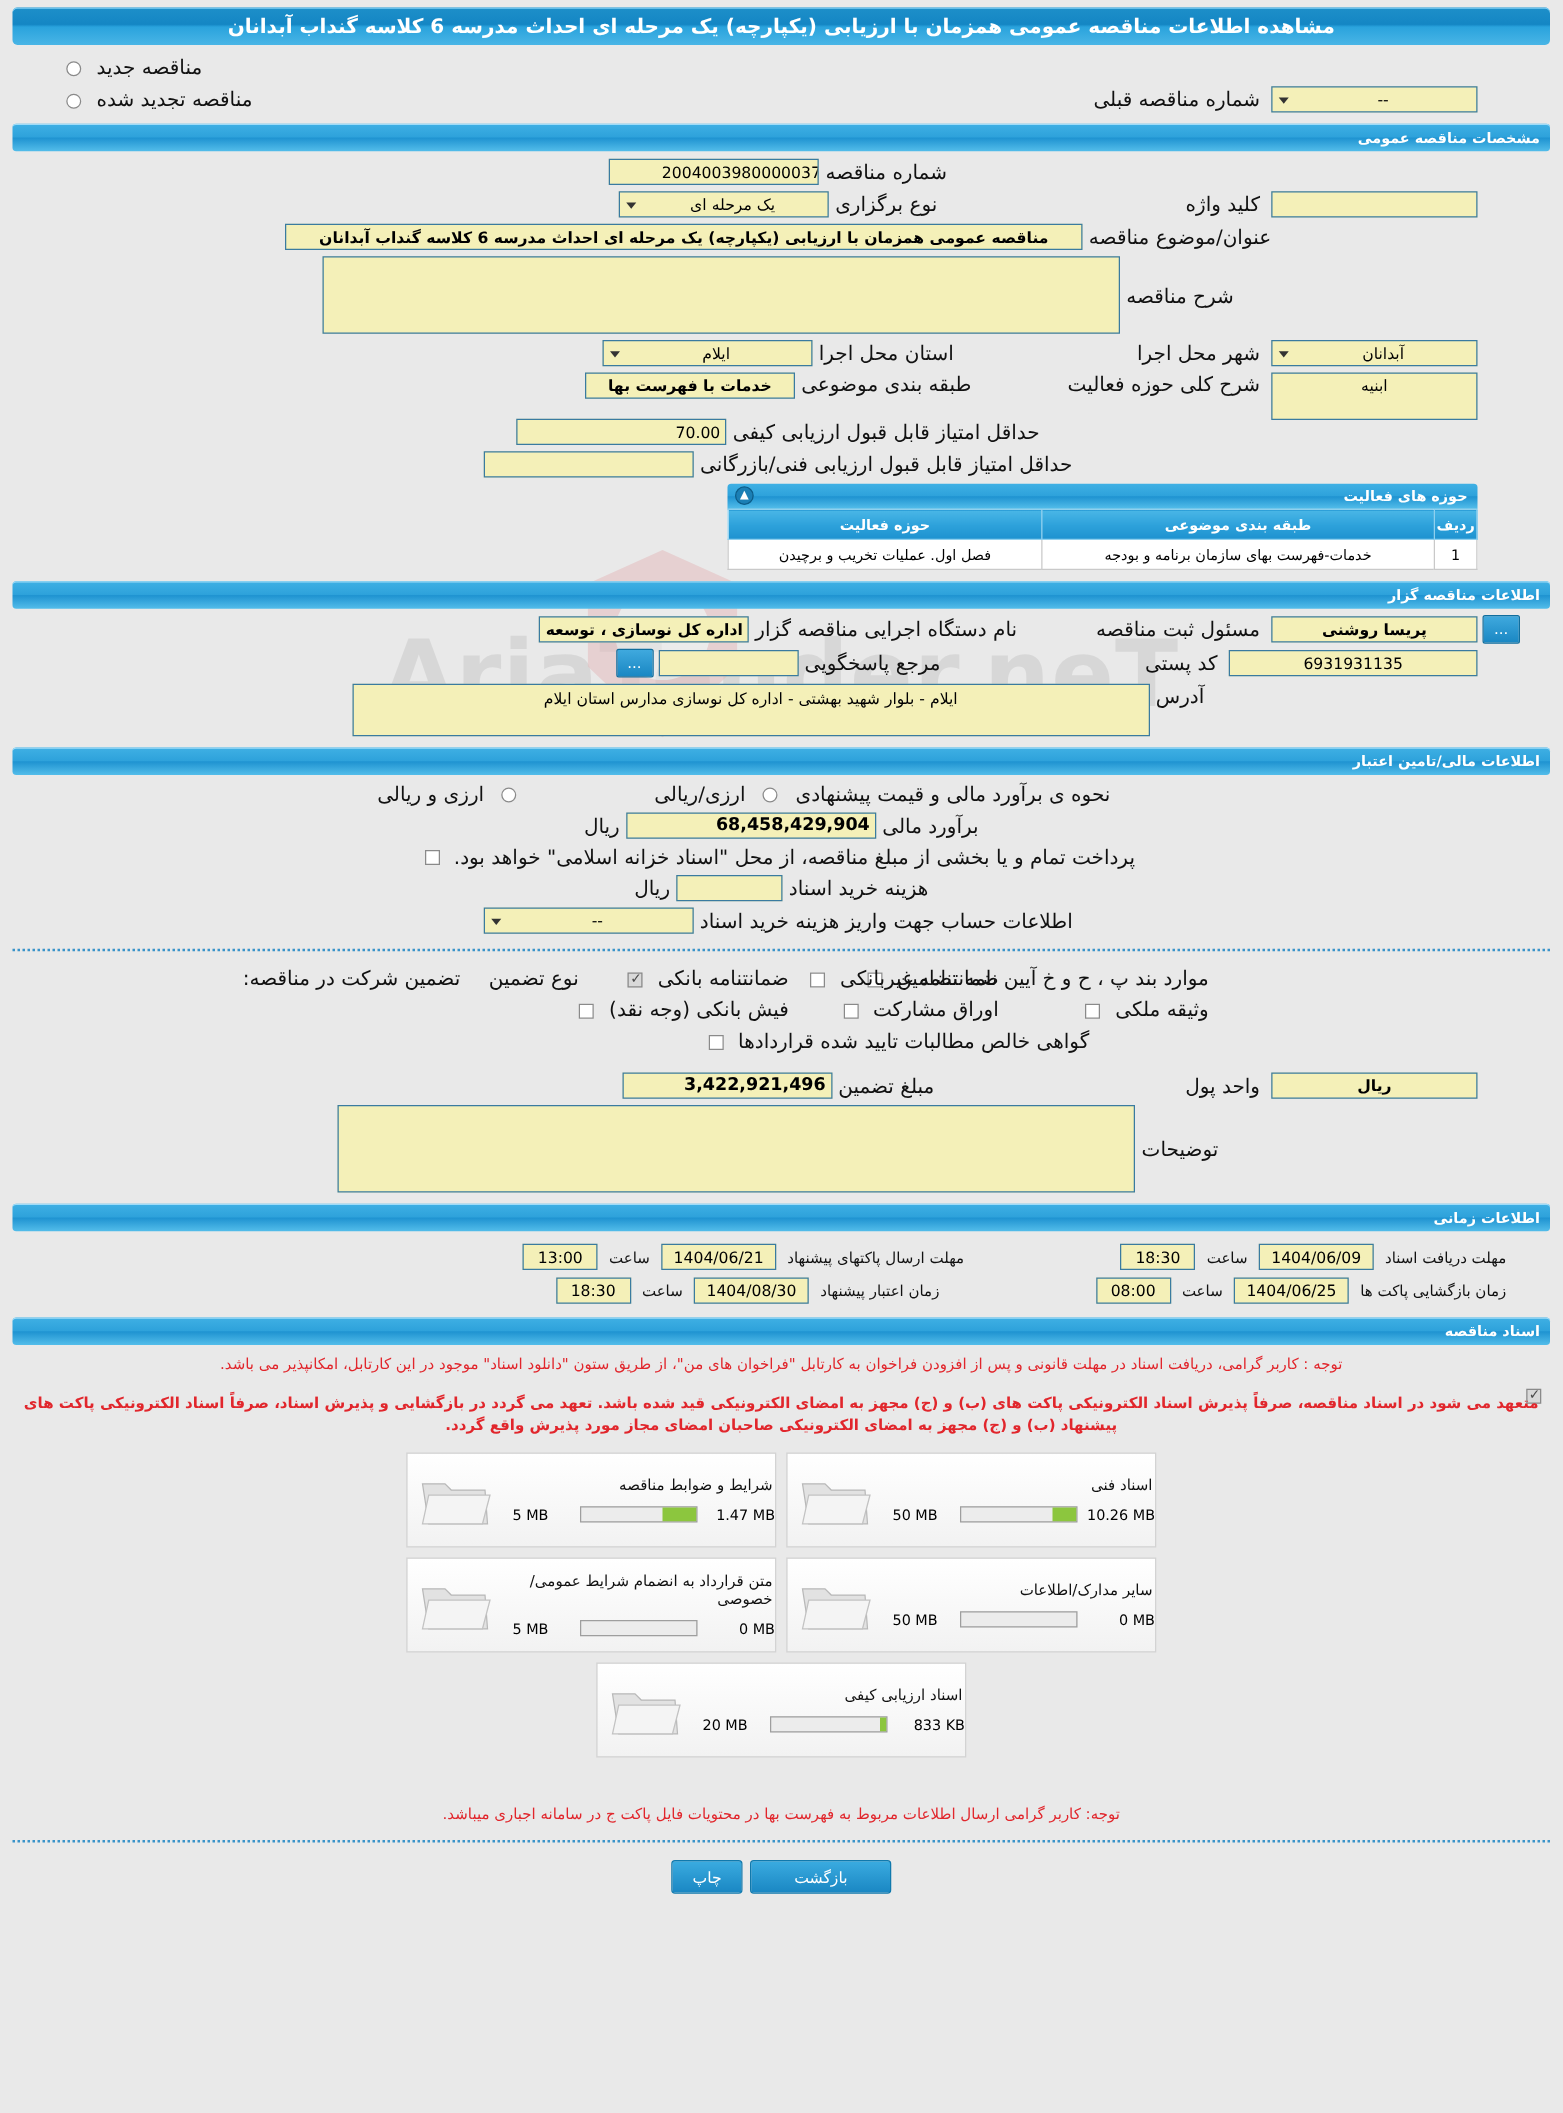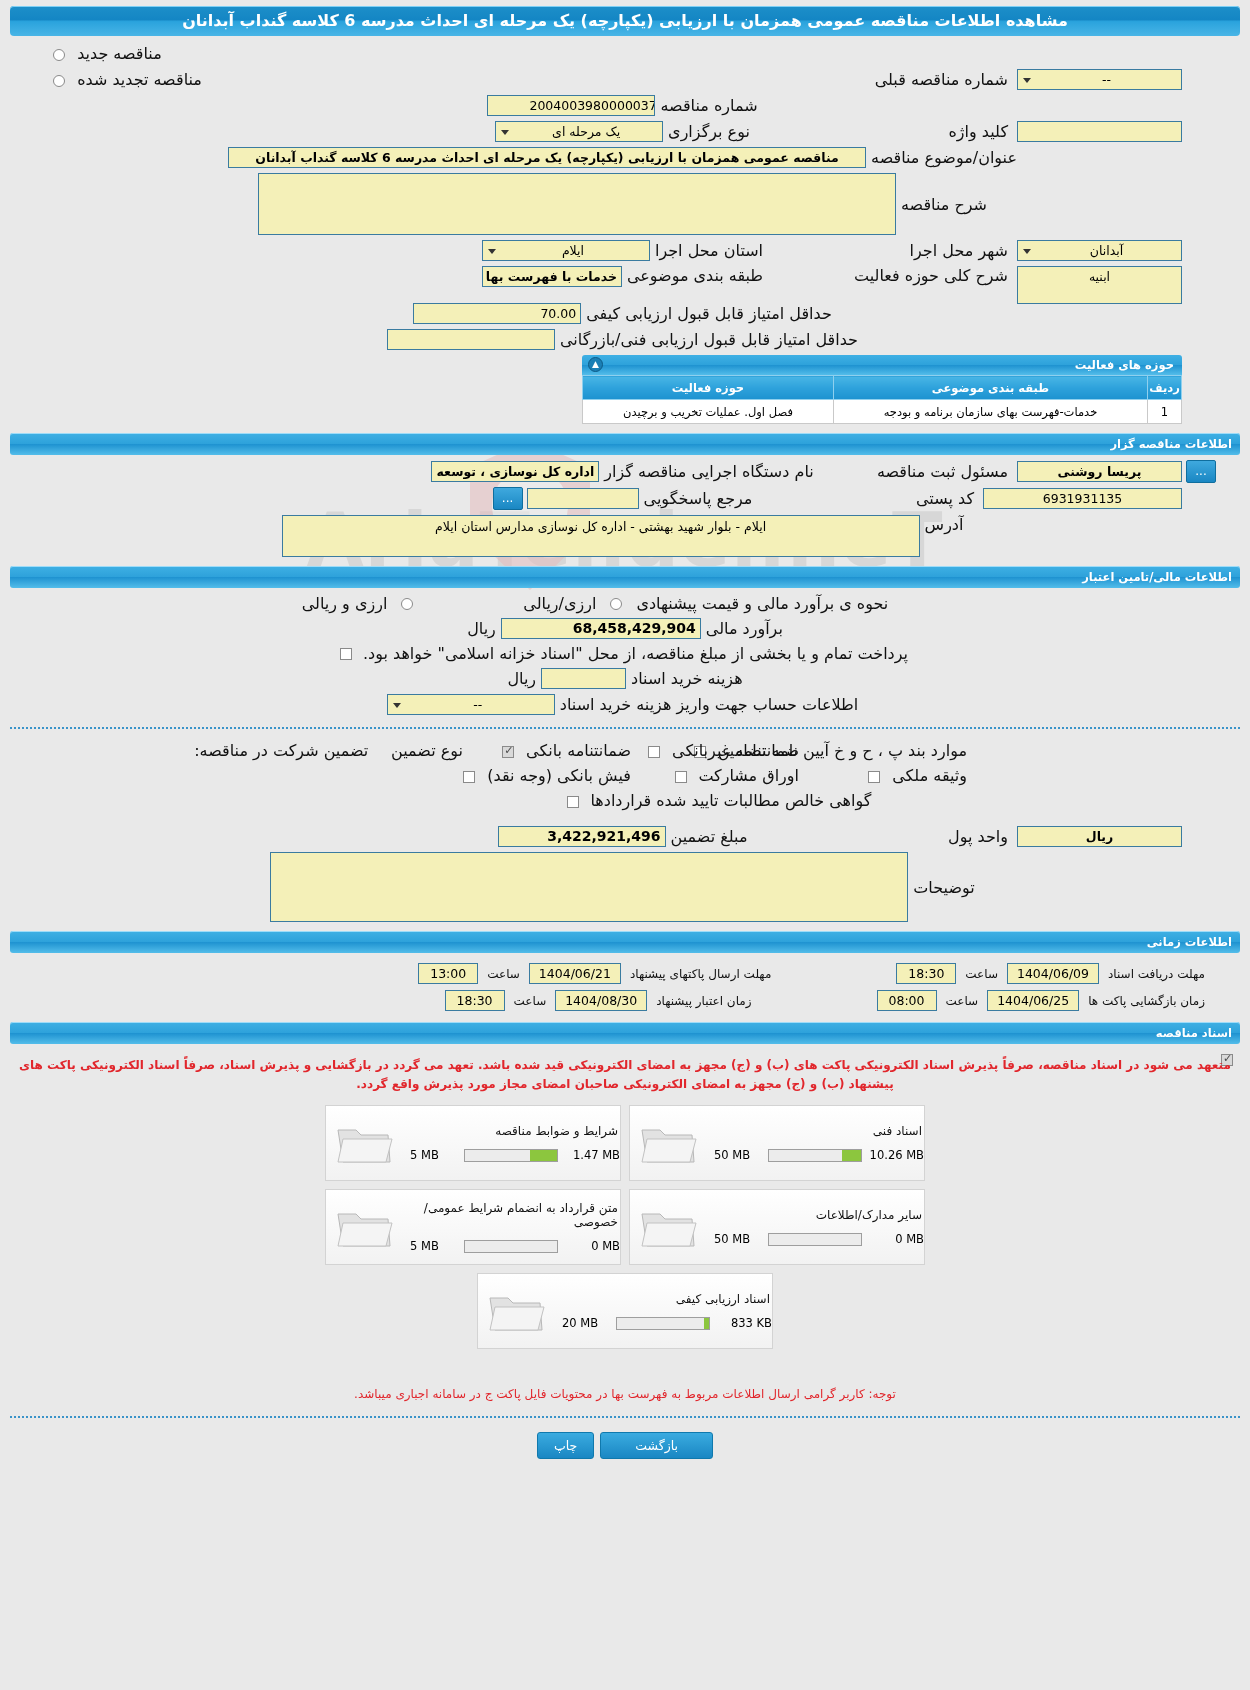--- a/index.html
+++ b/index.html
@@ -275,20 +275,23 @@
         <span class="fld sel" style="width:165px;">--</span>
         <span class="lbl">شماره مناقصه قبلی</span>
       </div>
       <div style="margin-right:auto;padding-left:22px;">
         <span class="lbl">مناقصه تجدید شده</span>
         <span class="radio"></span>
       </div>
     </div>
   </div>
 
+  <div class="section-head">
+    <span>مشخصات مناقصه عمومی</span>
+  </div>
 
   <div class="row">
     <span class="lbl">شماره مناقصه</span>
     <span class="fld ltr" style="width:168px;padding-left:41px;">2004003980000037</span>
   </div>
 
   <div class="row" style="justify-content:center;">
     <div style="display:flex;align-items:center;gap:4px;position:absolute;right:58px;">
       <span class="fld" style="width:165px;"></span>
       <span class="lbl">کلید واژه</span>
@@ -315,21 +318,21 @@
     <span class="lbl">استان محل اجرا</span>
     <span class="fld sel" style="width:168px;">ایلام</span>
   </div>
 
   <div class="row" style="justify-content:center;align-items:flex-start;">
     <div style="display:flex;align-items:flex-start;gap:4px;position:absolute;right:58px;">
       <span class="fld" style="width:165px;height:38px;line-height:16px;text-align:center;padding-top:2px;">ابنیه</span>
       <span class="lbl">شرح کلی حوزه فعالیت</span>
     </div>
     <span class="lbl">طبقه بندی موضوعی</span>
-    <span class="fld bold" style="width:140px;">خدمات با فهرست بها</span>
+    <span class="fld bold" style="width:168px;">خدمات با فهرست بها</span>
   </div>
 
   <div class="row" style="margin-top:16px;">
     <span class="lbl">حداقل امتیاز قابل قبول ارزیابی کیفی</span>
     <span class="fld ltr" style="width:168px;text-align:right;">70.00</span>
   </div>
 
   <div class="row">
     <span class="lbl">حداقل امتیاز قابل قبول ارزیابی فنی/بازرگانی</span>
     <span class="fld" style="width:168px;"></span>
@@ -515,20 +518,21 @@
         <span class="lbl">ساعت</span>
         <span class="fld time-hr">18:30</span>
       </div>
     </div>
   </div>
 
   <div class="section-head">
     <span>اسناد مناقصه</span>
   </div>
 
+  <div class="notice-red">توجه : کاربر گرامی، دریافت اسناد در مهلت قانونی و پس از افزودن فراخوان به کارتابل "فراخوان های من"، از طریق ستون "دانلود اسناد" موجود در این کارتابل، امکانپذیر می باشد.</div>
 
   <div class="row" style="align-items:flex-start;justify-content:center;margin:0;">
     <span class="ckbox checked" style="position:absolute;right:4px;margin-top:4px;"></span>
     <div class="notice-red bold" style="flex:1;">متعهد می شود در اسناد مناقصه، صرفاً پذیرش اسناد الکترونیکی پاکت های (ب) و (ج) مجهز به امضای الکترونیکی قید شده باشد. تعهد می گردد در بازگشایی و پذیرش اسناد، صرفاً اسناد الکترونیکی پاکت های پیشنهاد (ب) و (ج) مجهز به امضای الکترونیکی صاحبان امضای مجاز مورد پذیرش واقع گردد.</div>
   </div>
 
   <div class="docs-area">
 
     <div class="docs-row">
       <div class="doccard">

